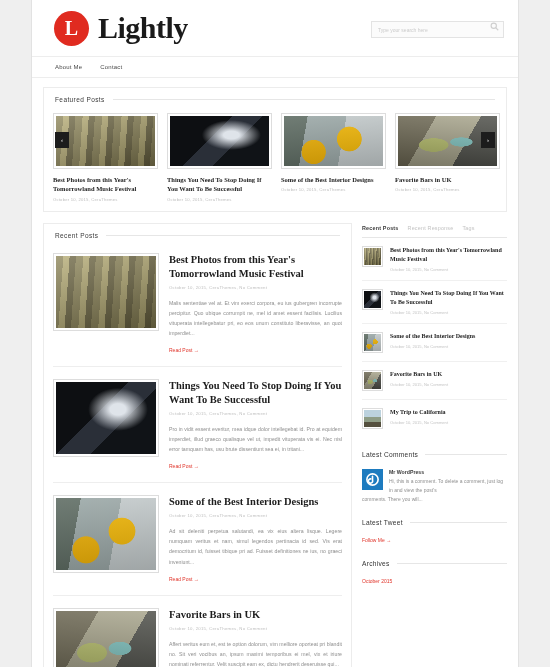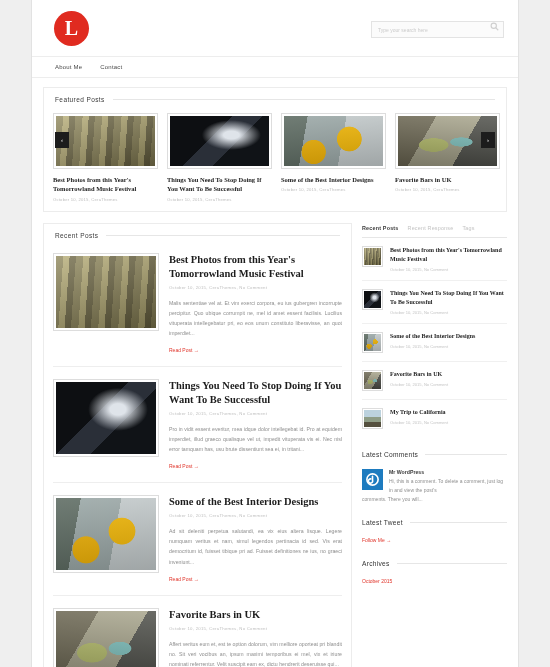--- a/index.html
+++ b/index.html
@@ -283,20 +283,21 @@
 <body>
 
 <div class="page">
   <div class="shell">
 
     <div class="header">
       <div class="brand">
         <div class="logo-mark">
           <span>L</span>
         </div>
+        <div class="brand-name">Lightly</div>
       </div>
       <div class="search-wrap">
         <input class="search-input" type="text" placeholder="Type your search here" style="">
         <svg class="search-icon" viewBox="0 0 24 24" fill="none" stroke="#9a9a9a" stroke-width="3">
           <circle cx="10" cy="10" r="7"></circle>
           <line x1="15" y1="15" x2="22" y2="22"></line>
         </svg>
       </div>
     </div>
 

